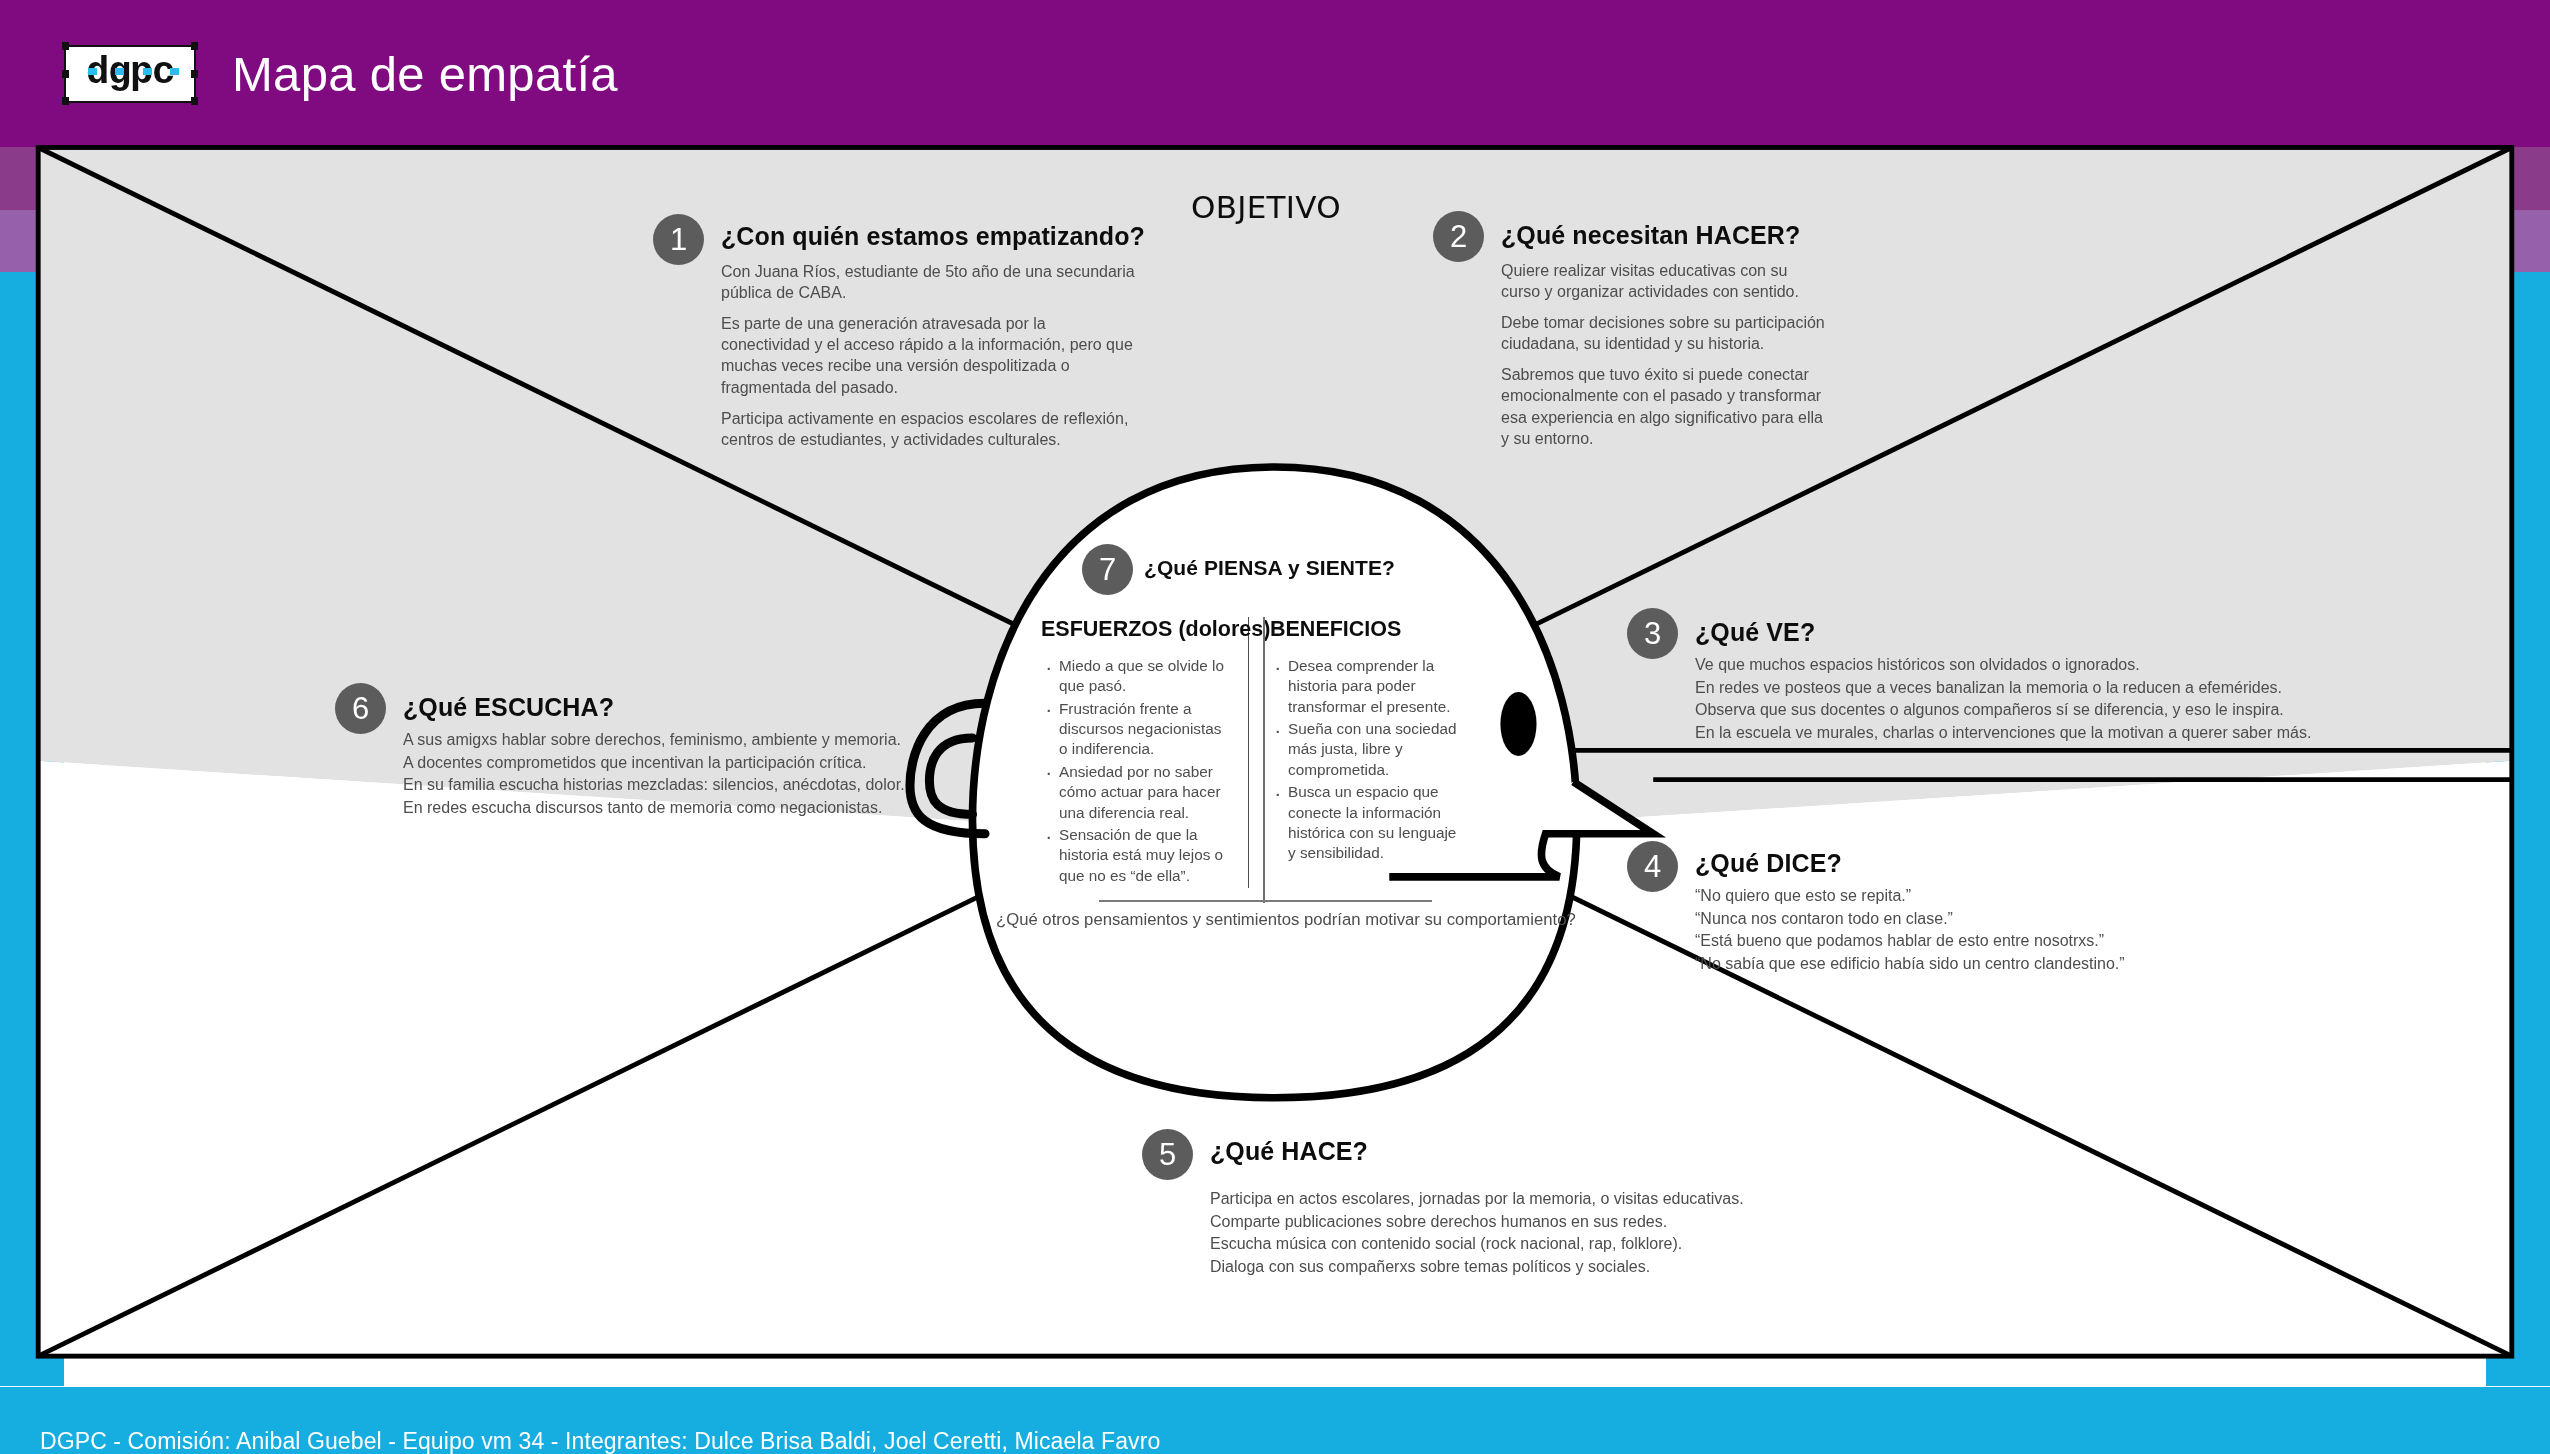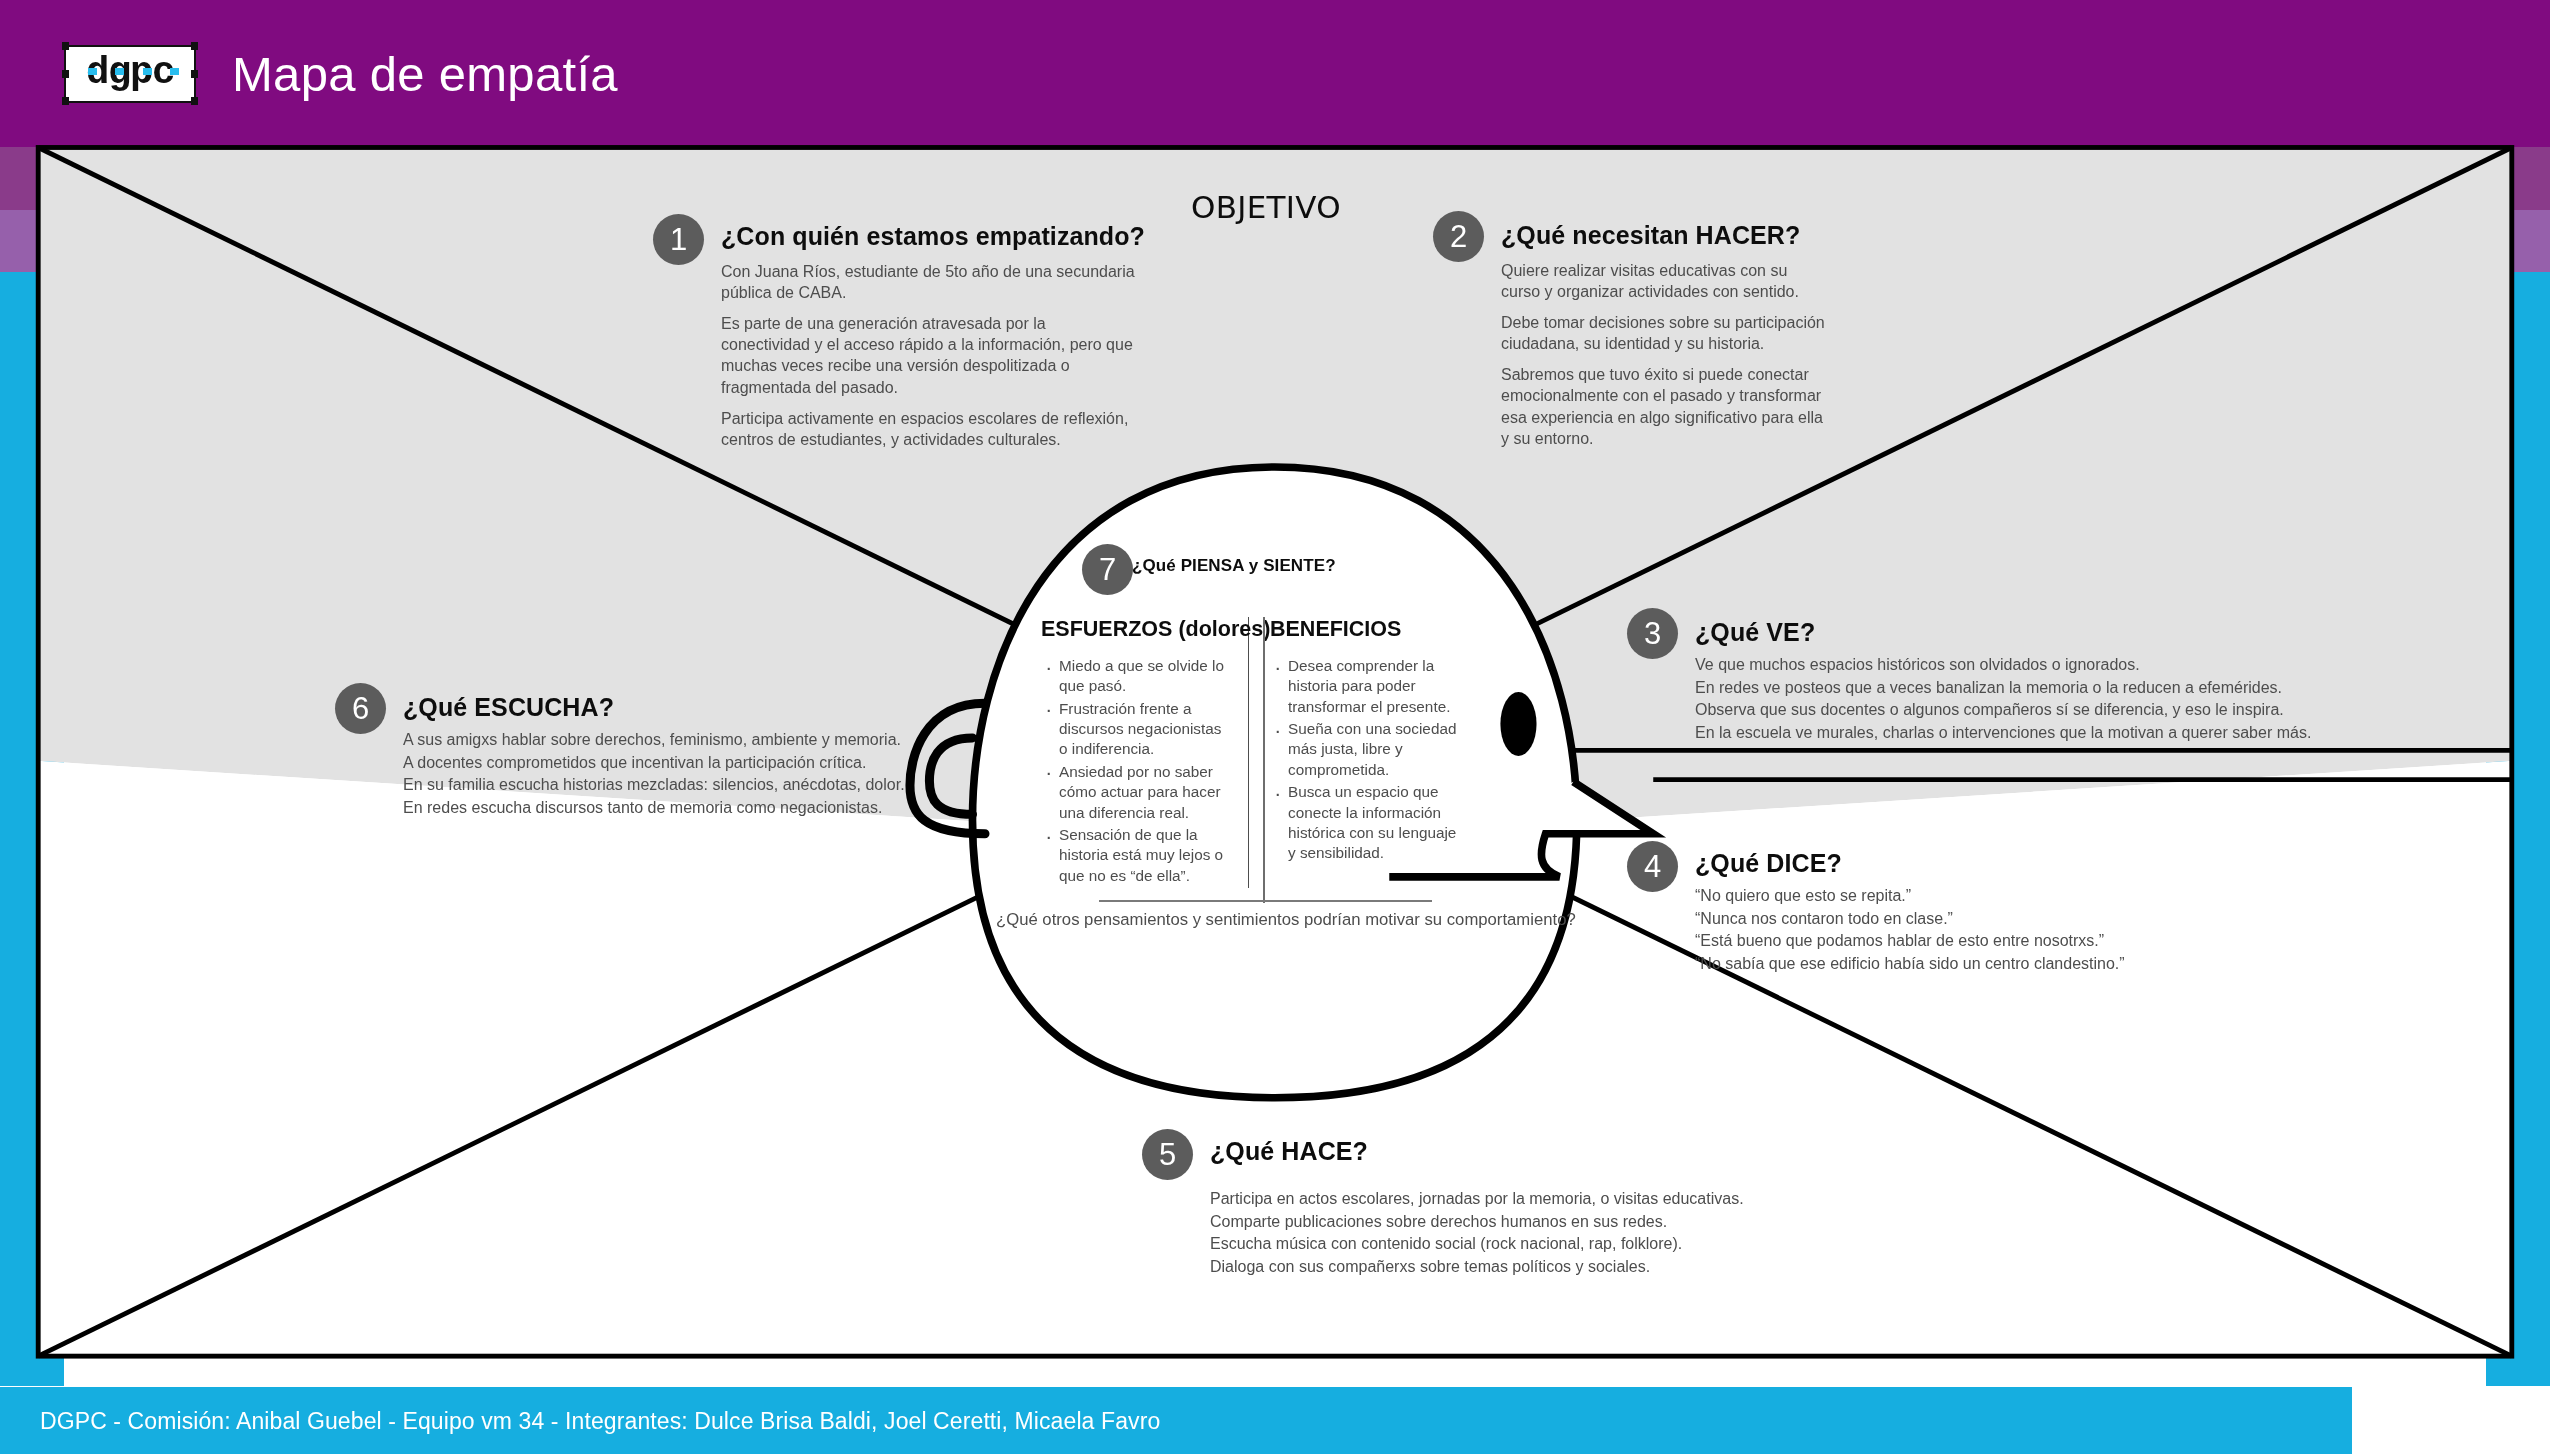--- a/index.html
+++ b/index.html
@@ -44,23 +44,23 @@
   
   .band { position:absolute; width:64px; }
   .band.left { left:0; }
   .band.right { right:0; }
   .band.b1 { top:147px; height:63px; background:#8a3b8a; }
   .band.b2 { top:210px; height:63px; background:#9660ab; }
   .band.b3 { top:272px; height:1114px; background:#16aee0; }
 
   
   .footer {
-    position:absolute; left:0; bottom:0; width:2352px; height:68px;
+    position:absolute; left:0; bottom:0; width:2550px; height:68px;
     background:#16aee0;
-    display:flex; align-items:center;
+    display:flex; align-items:flex-end;
   }
   .footer-text { margin-left:40px; color:#ffffff; font-size:23px; letter-spacing:0.1px; }
 
   
   #canvas { position:absolute; left:0; top:0; width:2550px; height:1455px; pointer-events:none; }
 
   
   .blk { position:absolute; }
   .num {
     position:absolute; width:51px; height:51px; border-radius:50%;
@@ -87,21 +87,21 @@
   #sec4 .num { left:-68px; top:-8.3px; }
   
   #sec5 { left:1210px; top:1137px; width:570px; }
   #sec5 .num { left:-68px; top:-8.3px; }
   
   #sec6 { left:403px; top:693px; width:542px; }
   #sec6 .num { left:-68px; top:-9.7px; }
   
   #sec7 { left:1132px; top:556px; width:431px; }
   #sec7 .num { left:-50px; top:-12.5px; }
-  #sec7 h3 { font-size:17px; }
+  #sec7 h3 { font-size:21px;padding-left:12px; }
 
   .objetivo {
     position:absolute; left:1191px; top:189px;
     font-size:31px; font-weight:400; color:#0d0d0d;
     font-family:"DejaVu Sans", sans-serif;
     letter-spacing:0.3px;
   }
 
   
   .pg { position:absolute; left:1041px; top:617px; width:417px; display:flex; }

